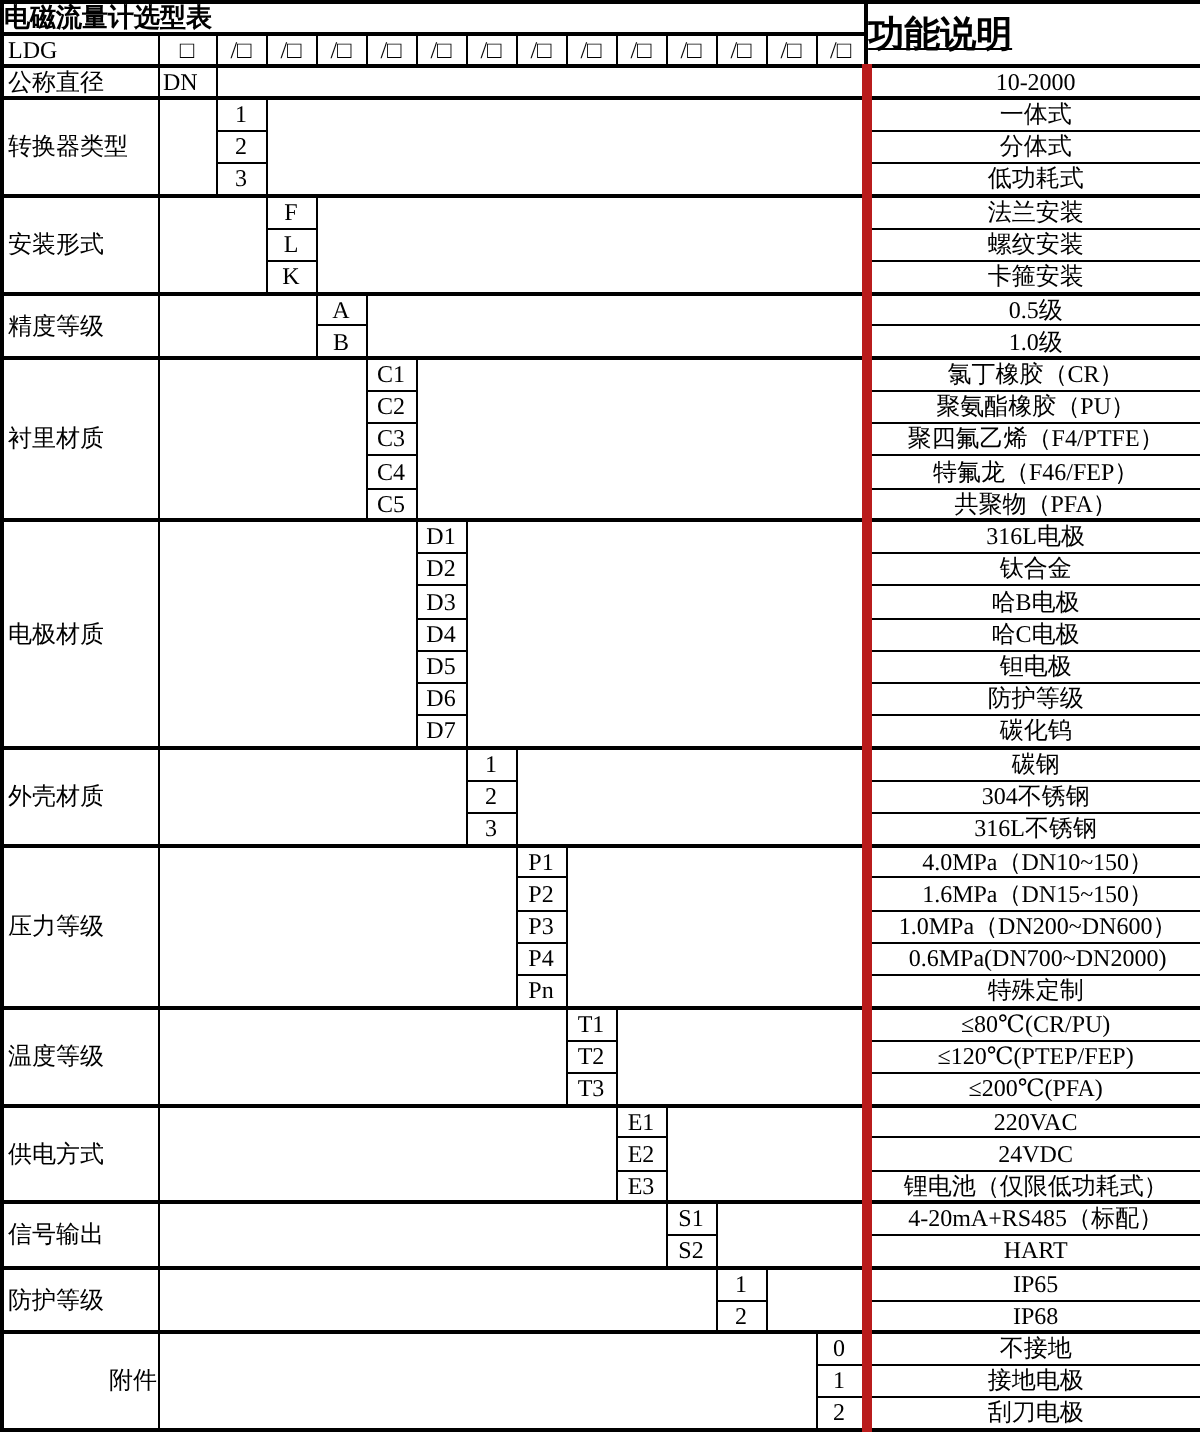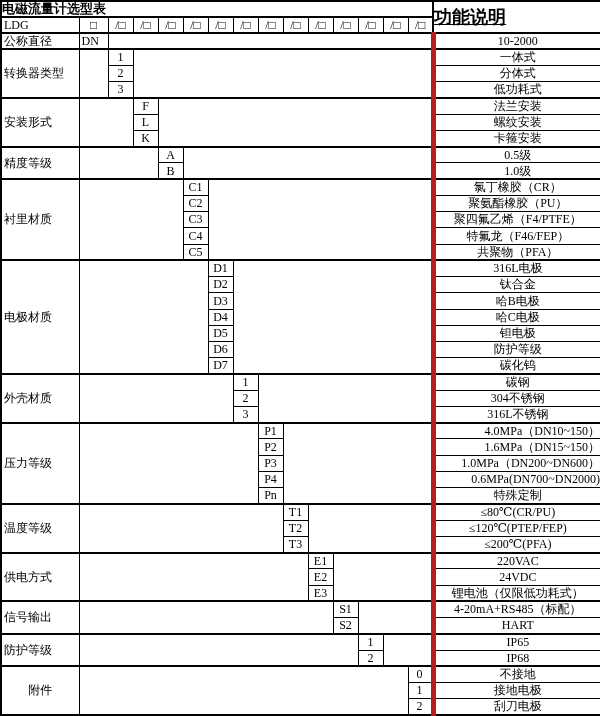--- a/index.html
+++ b/index.html
@@ -19,26 +19,26 @@
     padding:0;
     color:#000;
     overflow:hidden;
     white-space:nowrap;
   }
   tr { height:16px; }
   tr.title-row { height:14px; }
   td.title { text-align:left; font-weight:bold; font-size:13px; }
   td.desc-hd { text-align:left; font-weight:bold; font-size:18px; border-left:2px solid #000;text-decoration:underline; }
   td.label { text-align:left; padding-left:2px; }
-  td.label.ctr { text-align:center; padding-left:0; }
+  td.label.ctr { text-align:right; padding-left:0; }
   td.code { text-align:center; }
   td.code.lft { text-align:left; padding-left:2px;margin-left:42px; }
   td.slot { text-align:center; }
   td.desc { text-align:center; border-left:5px solid #b91c1c; }
-  td.desc.lft { text-align:right; padding-left:2px; }
+  td.desc.lft { text-align:center; padding-left:2px; }
   td.sp { border-top:1px solid #000; border-bottom:1px solid #000; }
   tr.bs td { border-top:2px solid #000; }
   col.c-label { width:78px; }
   col.c-box { width:29px; }
   col.c-slot { width:25px; }
   col.c-desc { width:168px; }
 </style>
 </head>
 <body>
 

